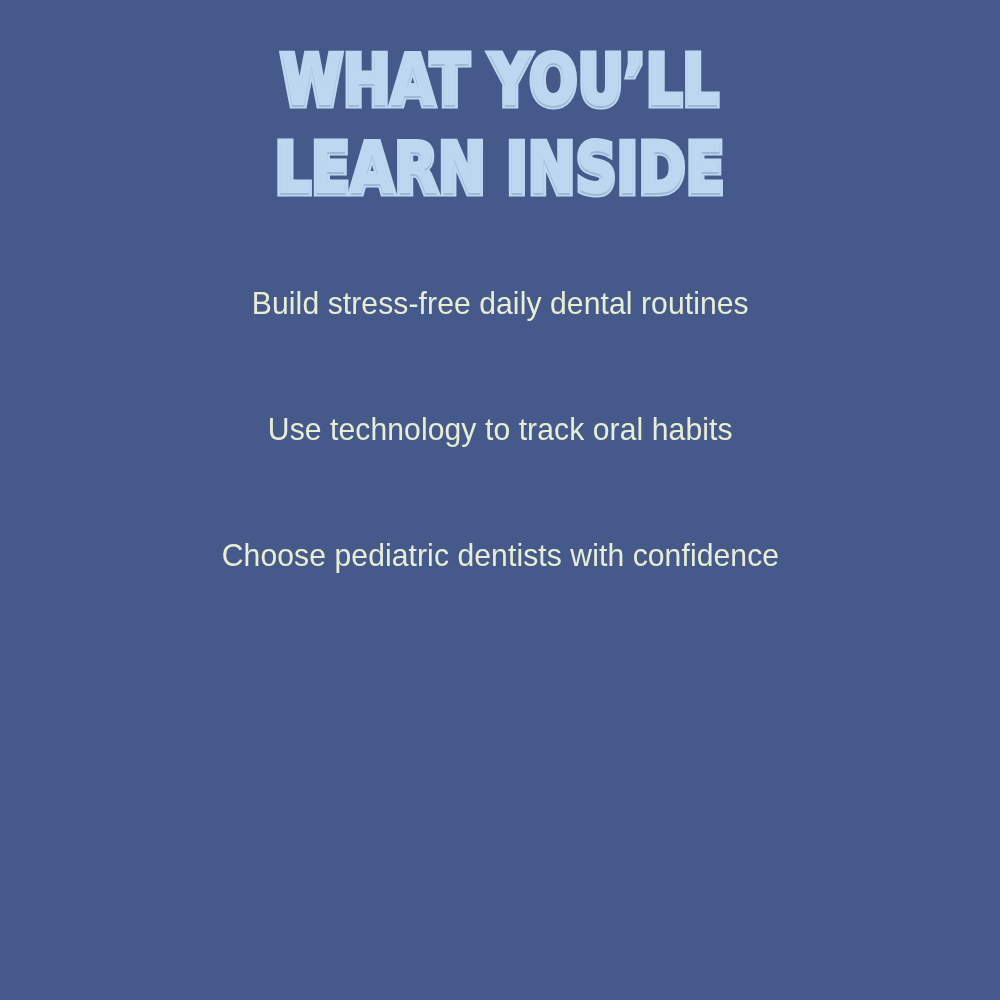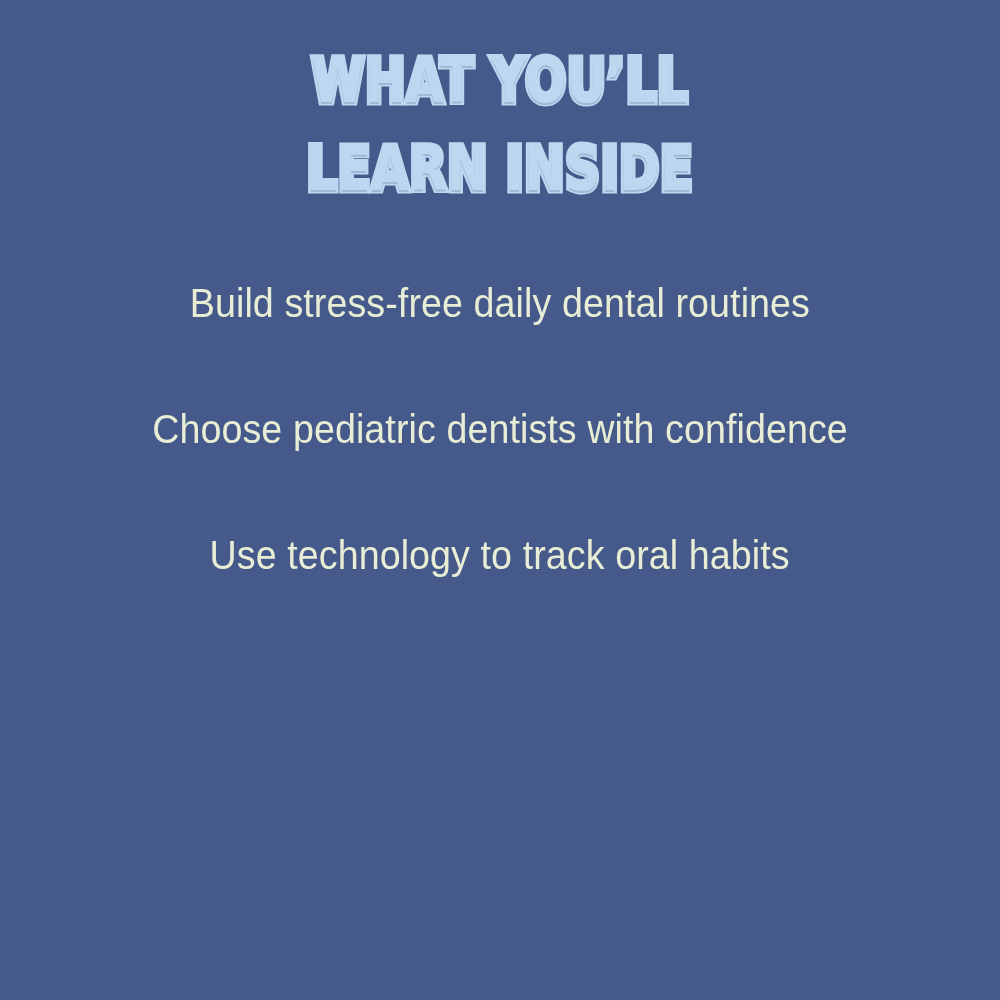--- a/index.html
+++ b/index.html
@@ -30,21 +30,21 @@
 
   
   .heading {
     margin: 0;
     padding: 0;
     width: 100%;
     text-align: center;
     color: #bcd7ef;
     font-family: "DejaVu Sans", sans-serif;
     font-weight: 700;
-    font-size: 60px;
+    font-size: 70px;
     line-height: 72px;
     letter-spacing: 1px;
     text-transform: uppercase;
     -webkit-text-stroke: 7px #bcd7ef;
     paint-order: stroke fill;
     text-shadow: 0 2px 0 rgba(40, 60, 110, 0.20);
   }
 
   .heading-line {
     display: block;
@@ -70,21 +70,21 @@
     margin-top: 74px;
   }
 
   .point {
     display: block;
     width: 100%;
     text-align: center;
     color: #e8edd5;
     font-family: "Liberation Sans", sans-serif;
     font-weight: 400;
-    font-size: 40px;
+    font-size: 32px;
     line-height: 48px;
     letter-spacing: 0.1px;
     white-space: nowrap;
     margin-bottom: 78px;
   }
 
   .point-text {
     display: inline-block;
     transform: scaleX(0.94);
     transform-origin: center center;
@@ -102,20 +102,20 @@
   <h1 class="heading">
     <span class="heading-line heading-line-1">WHAT YOU’LL</span>
     <span class="heading-line heading-line-2">LEARN INSIDE</span>
   </h1>
 
   <ul class="points">
     <li class="point">
       <span class="point-text">Build stress-free daily dental routines</span>
     </li>
     <li class="point">
-      <span class="point-text">Choose pediatric dentists with confidence</span>
+      <span class="point-text">Use technology to track oral habits</span>
     </li>
     <li class="point">
-      <span class="point-text">Use technology to track oral habits</span>
+      <span class="point-text">Choose pediatric dentists with confidence</span>
     </li>
   </ul>
 
 </div>
 
 </body></html>

